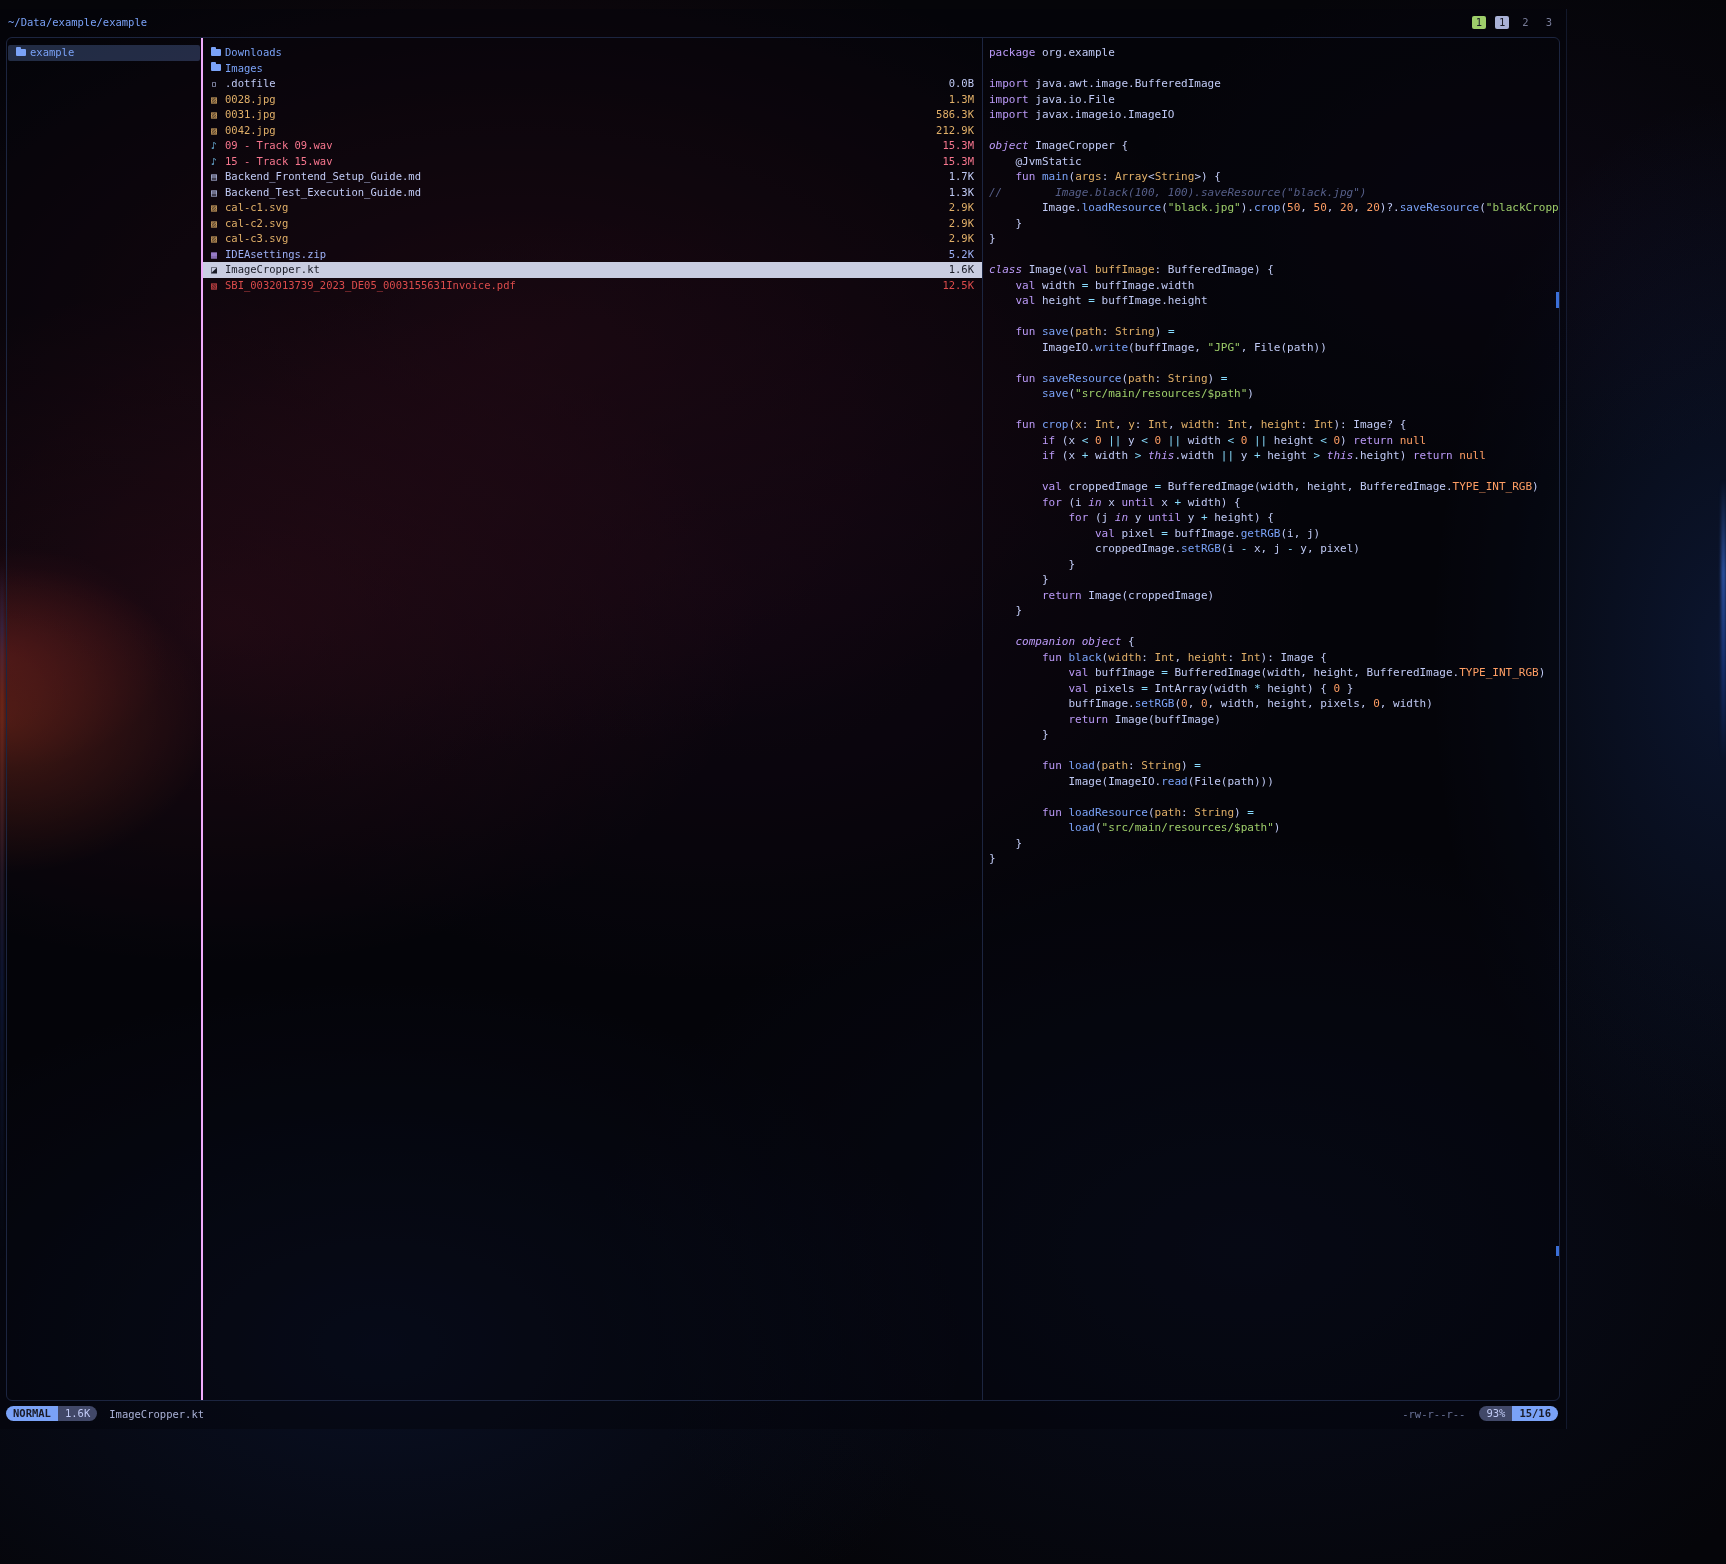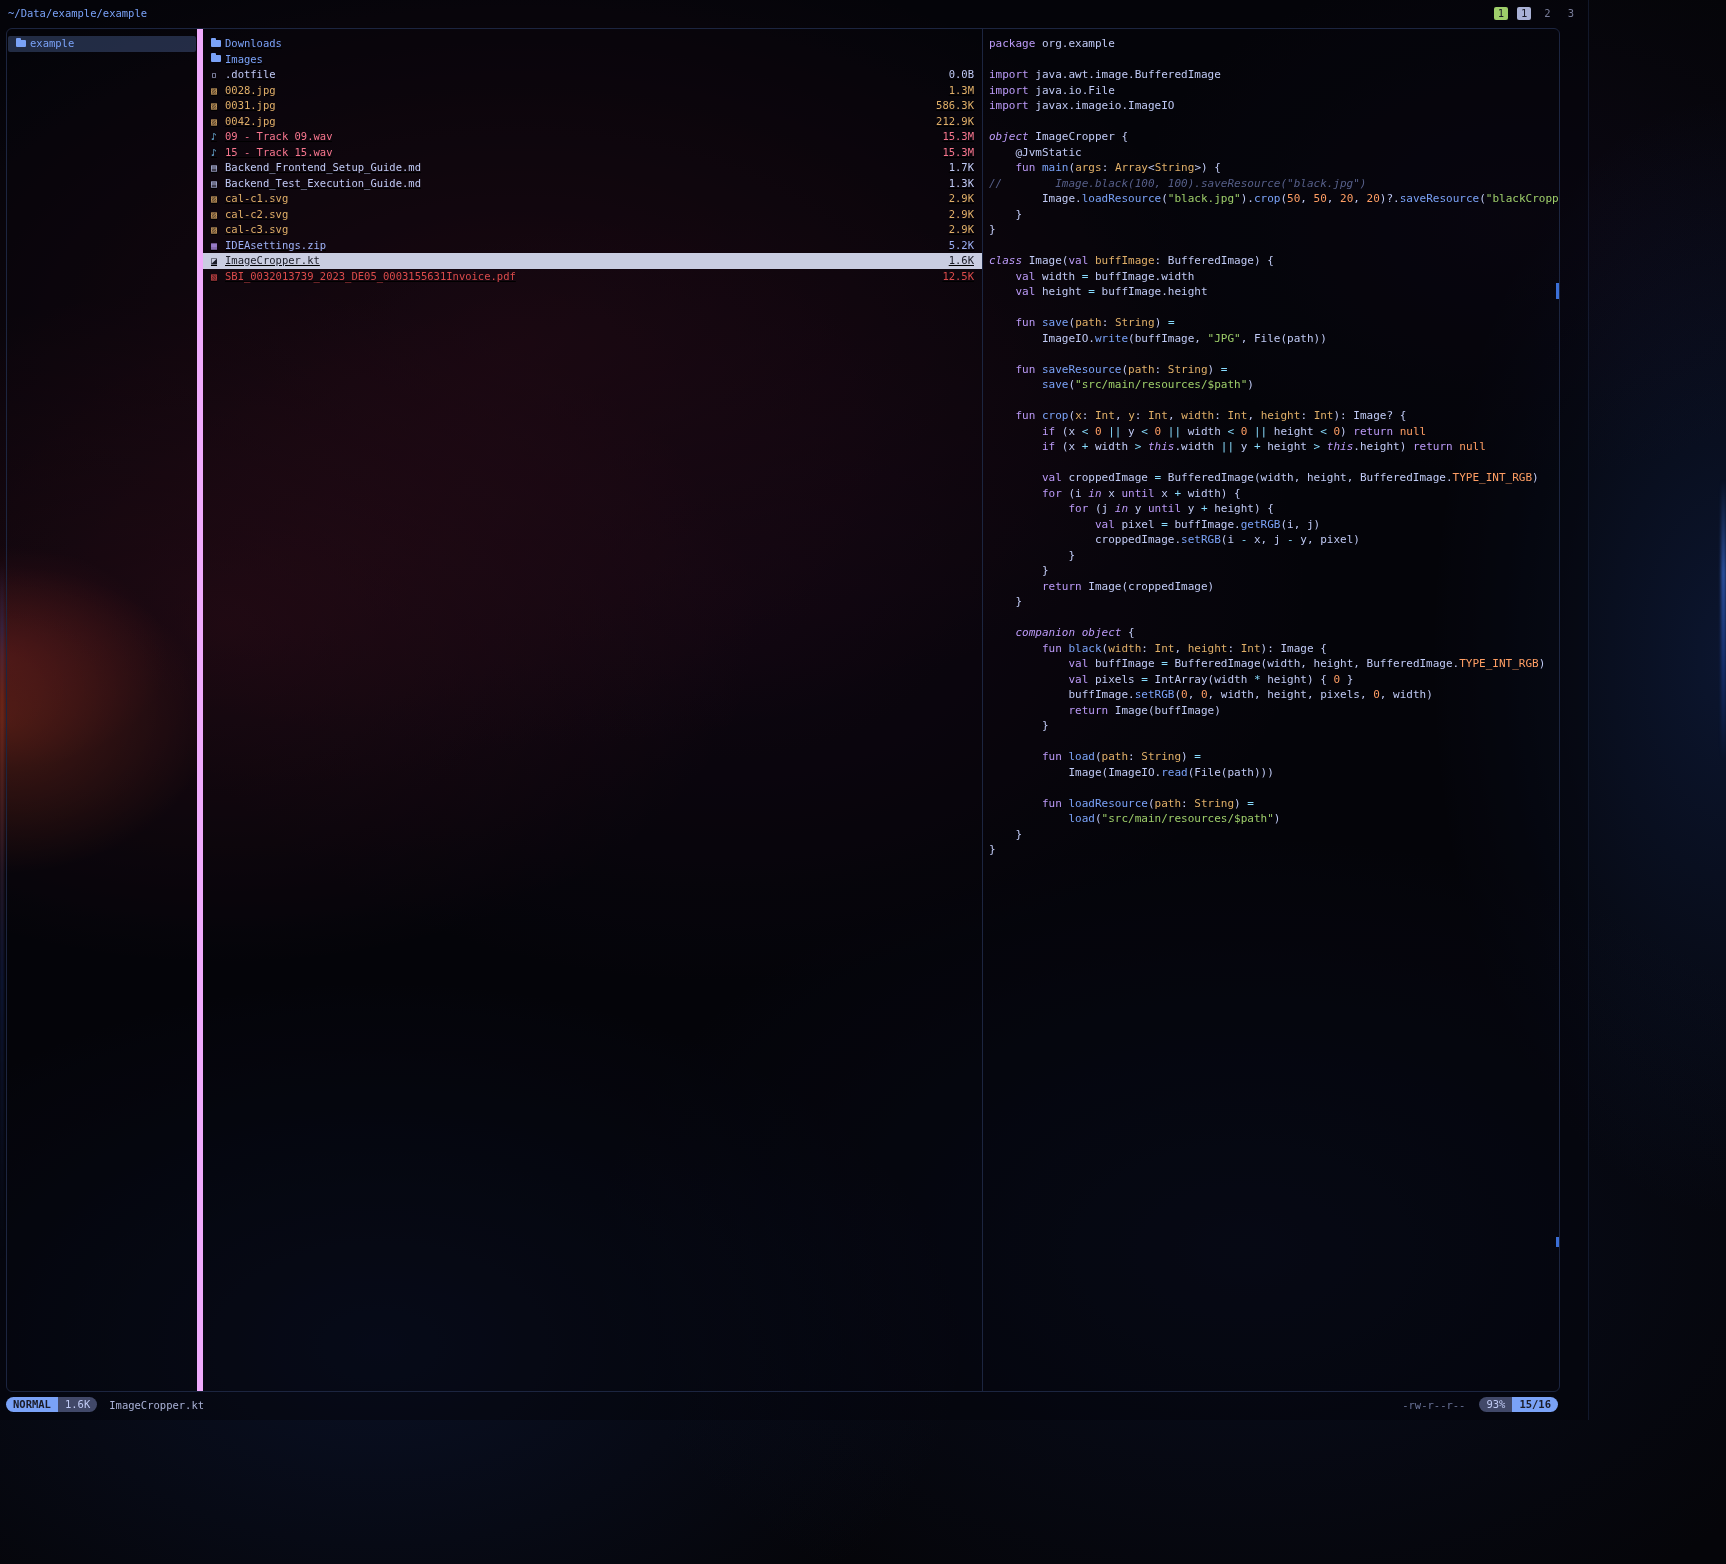--- a/index.html
+++ b/index.html
@@ -18,38 +18,38 @@
       radial-gradient(600px 400px at 88% 14%, rgba(55,25,85,0.12), transparent 65%),
       #050509;
   }
   .edge-streak{position:absolute;right:0;top:480px;width:5px;height:280px;
     background:linear-gradient(to bottom, transparent, rgba(70,130,255,.55), rgba(40,90,220,.35), transparent);
     filter:blur(1.5px);}
   .edge-streak2{position:absolute;left:0;top:560px;width:4px;height:700px;
     background:linear-gradient(to bottom, transparent, rgba(60,110,255,.35), rgba(255,90,40,.45) 20%, rgba(60,110,255,.30) 60%, transparent);
     filter:blur(1px);}
 
-  .window{position:absolute;left:0;top:0;width:1566px;height:1420px;
+  .window{position:absolute;left:0;top:9px;width:1566px;height:1420px;
     background:rgba(4,5,10,0.45);
-    border-right:1px solid rgba(70,95,160,0.22);padding-left:22px;}
+    border-right:1px solid rgba(70,95,160,0.22);}
 
   .topbar{position:absolute;top:4px;left:8px;right:10px;height:18px;
     display:flex;align-items:center;font-size:10.5px;}
   .path{color:#7aa2f7;}
   .tabbar{margin-left:auto;display:flex;align-items:center;}
   .tab{font-size:10.5px;padding:1px 4px;margin-left:9px;border-radius:2px;color:#787c99;line-height:11px;}
   .tab.green{background:#9ece6a;color:#1a1b26;}
   .tab.light{background:#a9b1d6;color:#1a1b26;}
   .tab.plain{background:transparent;}
 
   .main{position:absolute;top:28px;left:6px;width:1552px;height:1362px;
     border:1px solid #1c2540;border-radius:6px;display:flex;overflow:hidden;}
   .pane{height:100%;box-sizing:border-box;overflow:hidden;}
-  .pane.sidebar{width:196px;border-right:6px solid #f0abfc;padding-top:7px;}
-  .pane.files{width:780px;border-right:1px solid #1c2540;padding-top:7px;text-decoration:underline;}
+  .pane.sidebar{width:196px;border-right:2px solid #f0abfc;padding-top:7px;}
+  .pane.files{width:780px;border-right:1px solid #1c2540;padding-top:7px;}
   .pane.preview{flex:1;padding:7px 0 0 6px;position:relative;}
 
   .srow,.frow{display:flex;align-items:center;height:15.5px;line-height:15.5px;
     font-size:10.5px;padding:0 8px;white-space:nowrap;}
   .srow{margin:0 1px;}
   .srow.sel{background:rgba(122,162,247,0.25);border-radius:2px;}
   .srow .fname{color:#7aa2f7;}
   .fico{flex:none;width:14px;text-align:left;font-size:10px;display:inline-block;position:relative;}
   .ico-folder{width:14px;height:8px;}
   .ico-folder::before{content:'';position:absolute;left:0;top:0;width:10px;height:7px;

